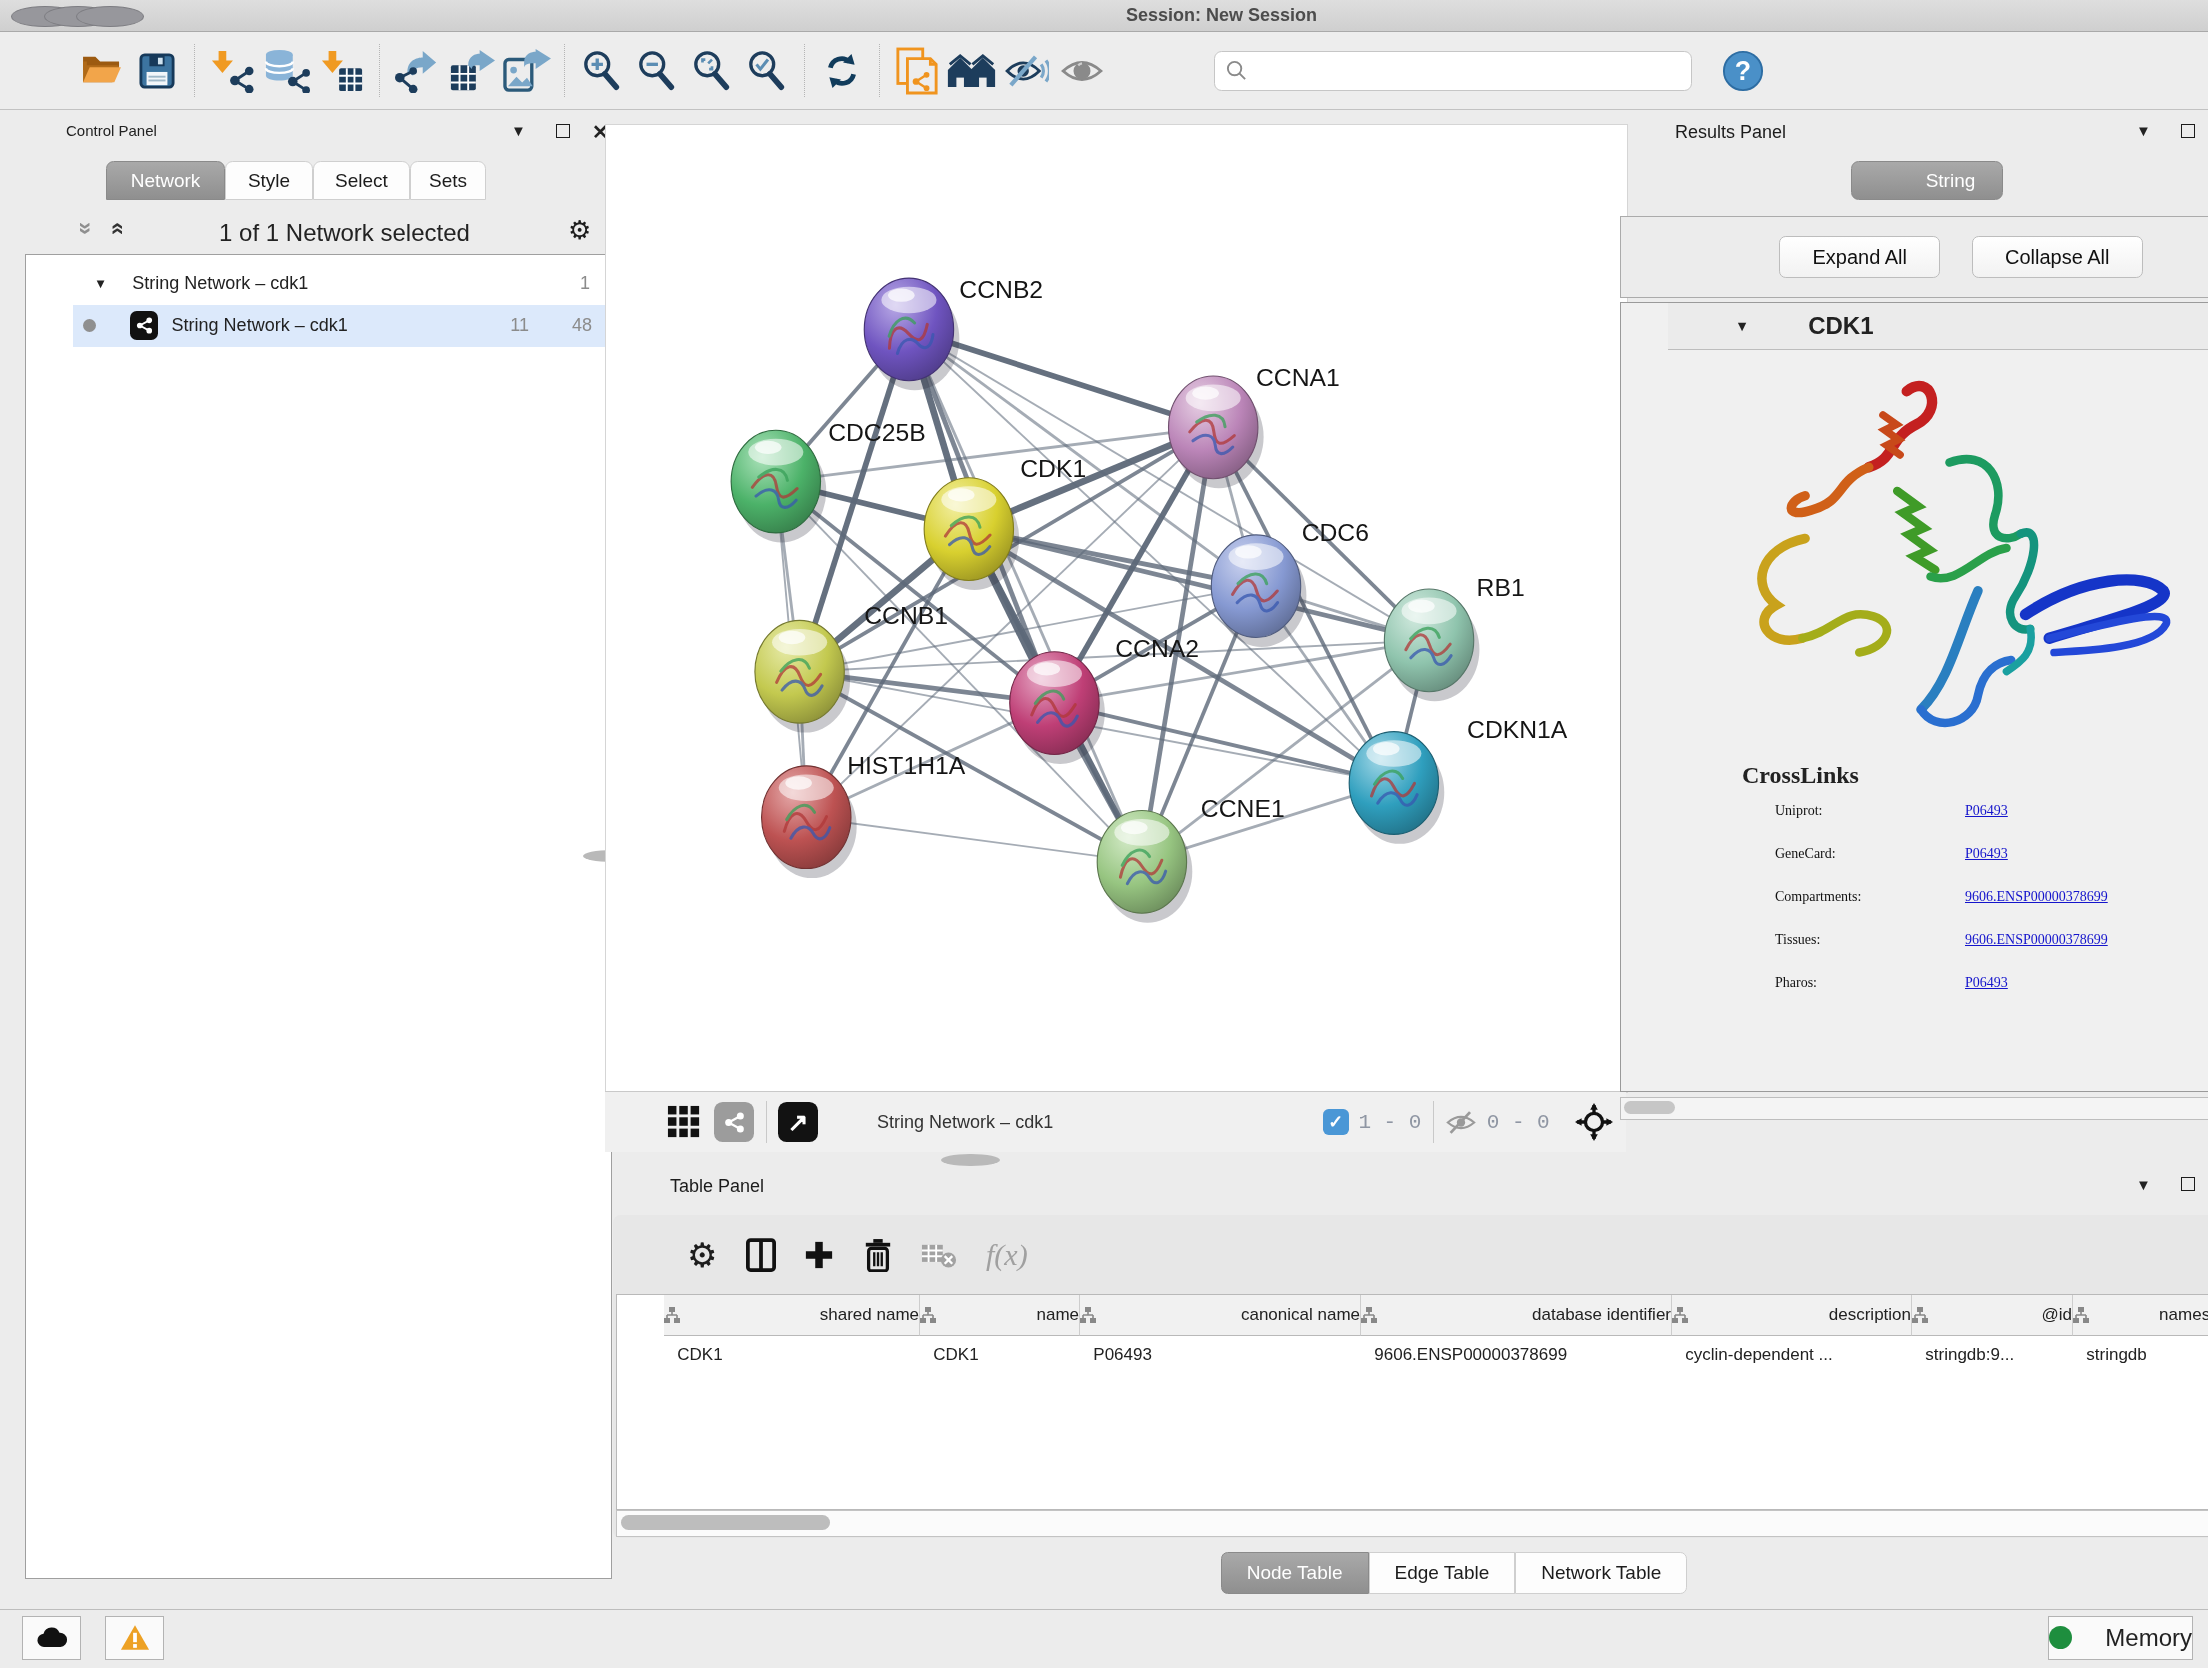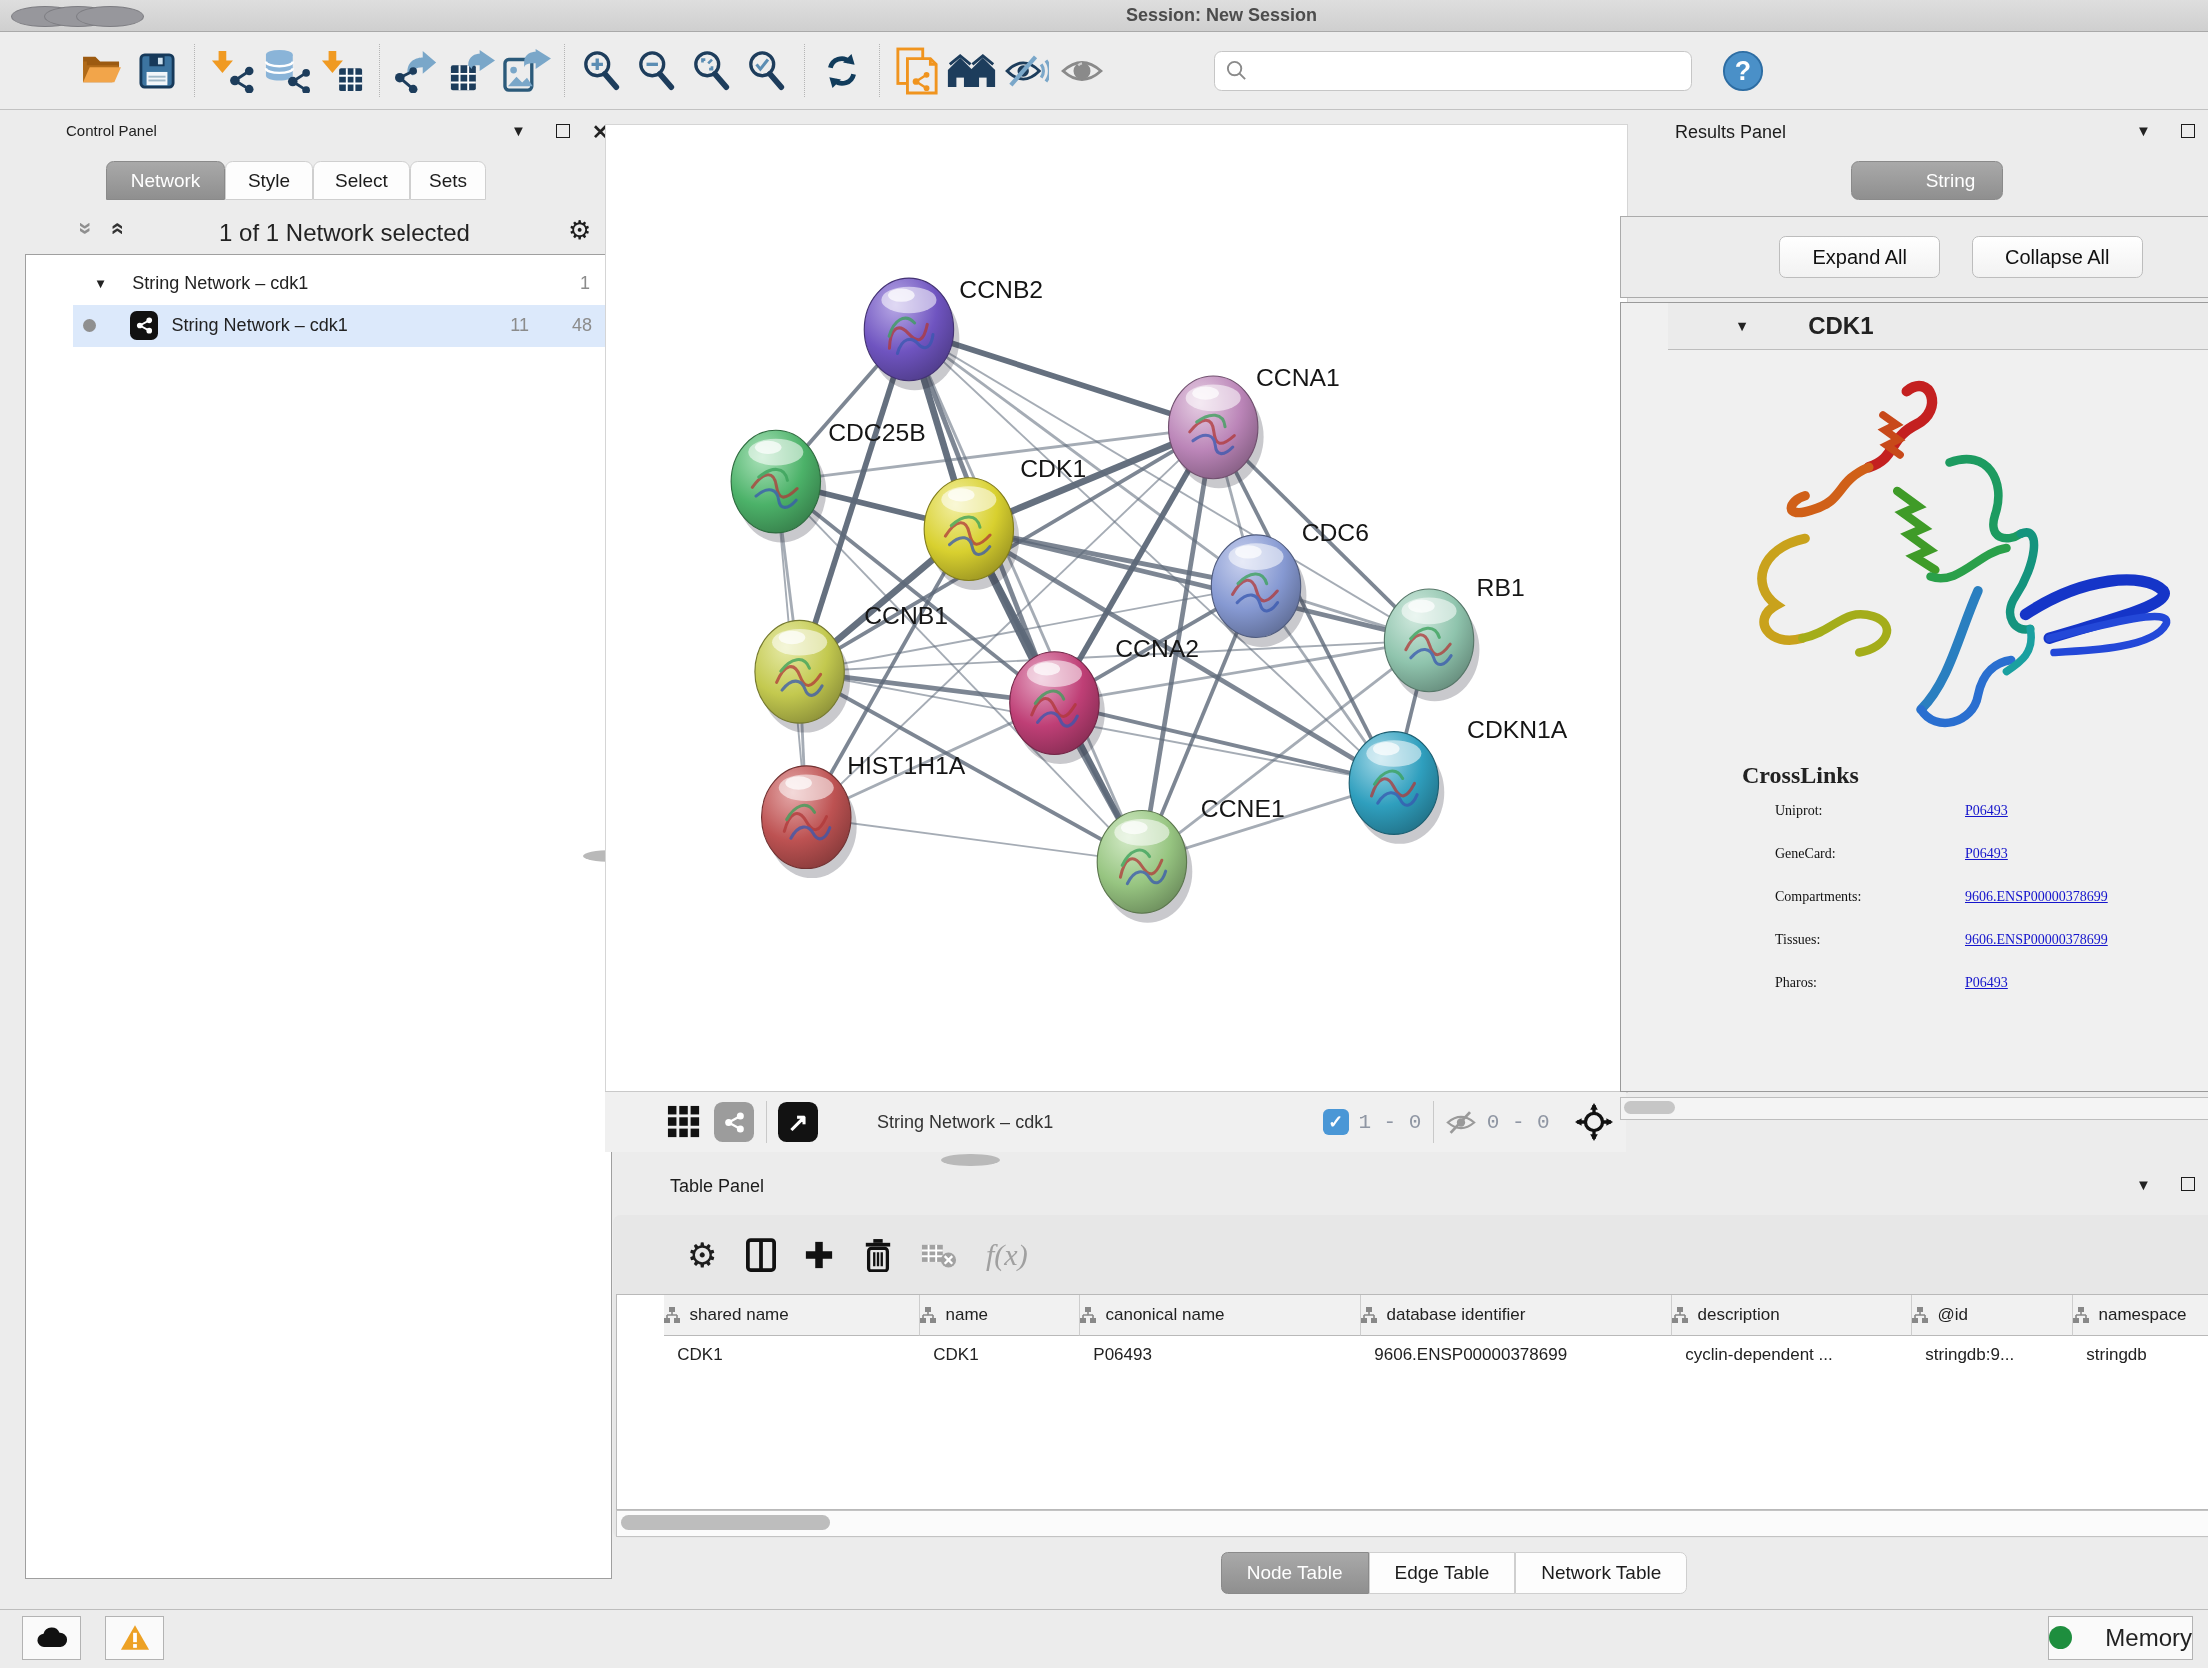--- a/index.html
+++ b/index.html
@@ -57,21 +57,21 @@
   .xl-row{display:flex;font-size:14px;height:43px;align-items:center;}
   .xl-label{width:190px;color:#111;}
   .xl-link{color:#1414cc;text-decoration:underline;}
   #rp-scroll{left:1620px;top:1097px;width:586px;height:21px;background:#f4f4f4;border:1px solid #bdbdbd;}
   
   #tp-inner{left:613px;top:1215px;width:1588px;height:323px;background:#e7e7e7;border-radius:7.6px;}
   #tp-toolbar{display:flex;align-items:center;gap:28.5px;padding:13.3px 0 0 27px;height:53px;}
   #ntable{left:616px;top:1294px;width:1583px;height:214px;background:#fff;border:1px solid #b9b9b9;overflow:hidden;}
   .trow{display:grid;grid-template-columns:256px 160px 281px 311px 240px 161px 1fr;}
   .th{height:40px;background:#f1f1f1;border-right:1px solid #cdcdcd;border-bottom:1px solid #b9b9b9;
-      display:flex;align-items:center;justify-content:flex-start;gap:9.5px;font-size:17px;}
+      display:flex;align-items:center;justify-content:space-between;gap:9.5px;font-size:17px;}
   .td{height:38px;display:flex;align-items:center;padding-left:13.3px;font-size:17px;border-right:1px solid transparent;}
   #tp-hscroll{left:616px;top:1510px;width:1583px;height:25px;background:#fbfbfb;border:1px solid #c3c3c3;}
   #tp-hthumb{left:3.8px;top:3.8px;width:162px;height:15px;border-radius:7.6px;background:#bdbdbd;}
   #tp-tabs{left:605px;top:1552px;width:1604px;display:flex;justify-content:center;}
   #tp-tabs .tab{padding:0 25px;height:40px;}
   #tp-tabs .tab:first-child{border-radius:6.7px 0 0 6.7px;}
   #tp-tabs .tab:last-child{border-radius:0 6.7px 6.7px 0;}
   
   #statusbar{left:0;top:1609px;width:2208px;height:59px;background:#ececec;border-top:1px solid #bdbdbd;}
   .sbtn{position:absolute;top:5.7px;height:42px;background:#fafafa;border:1.9px solid #b3b3b3;

